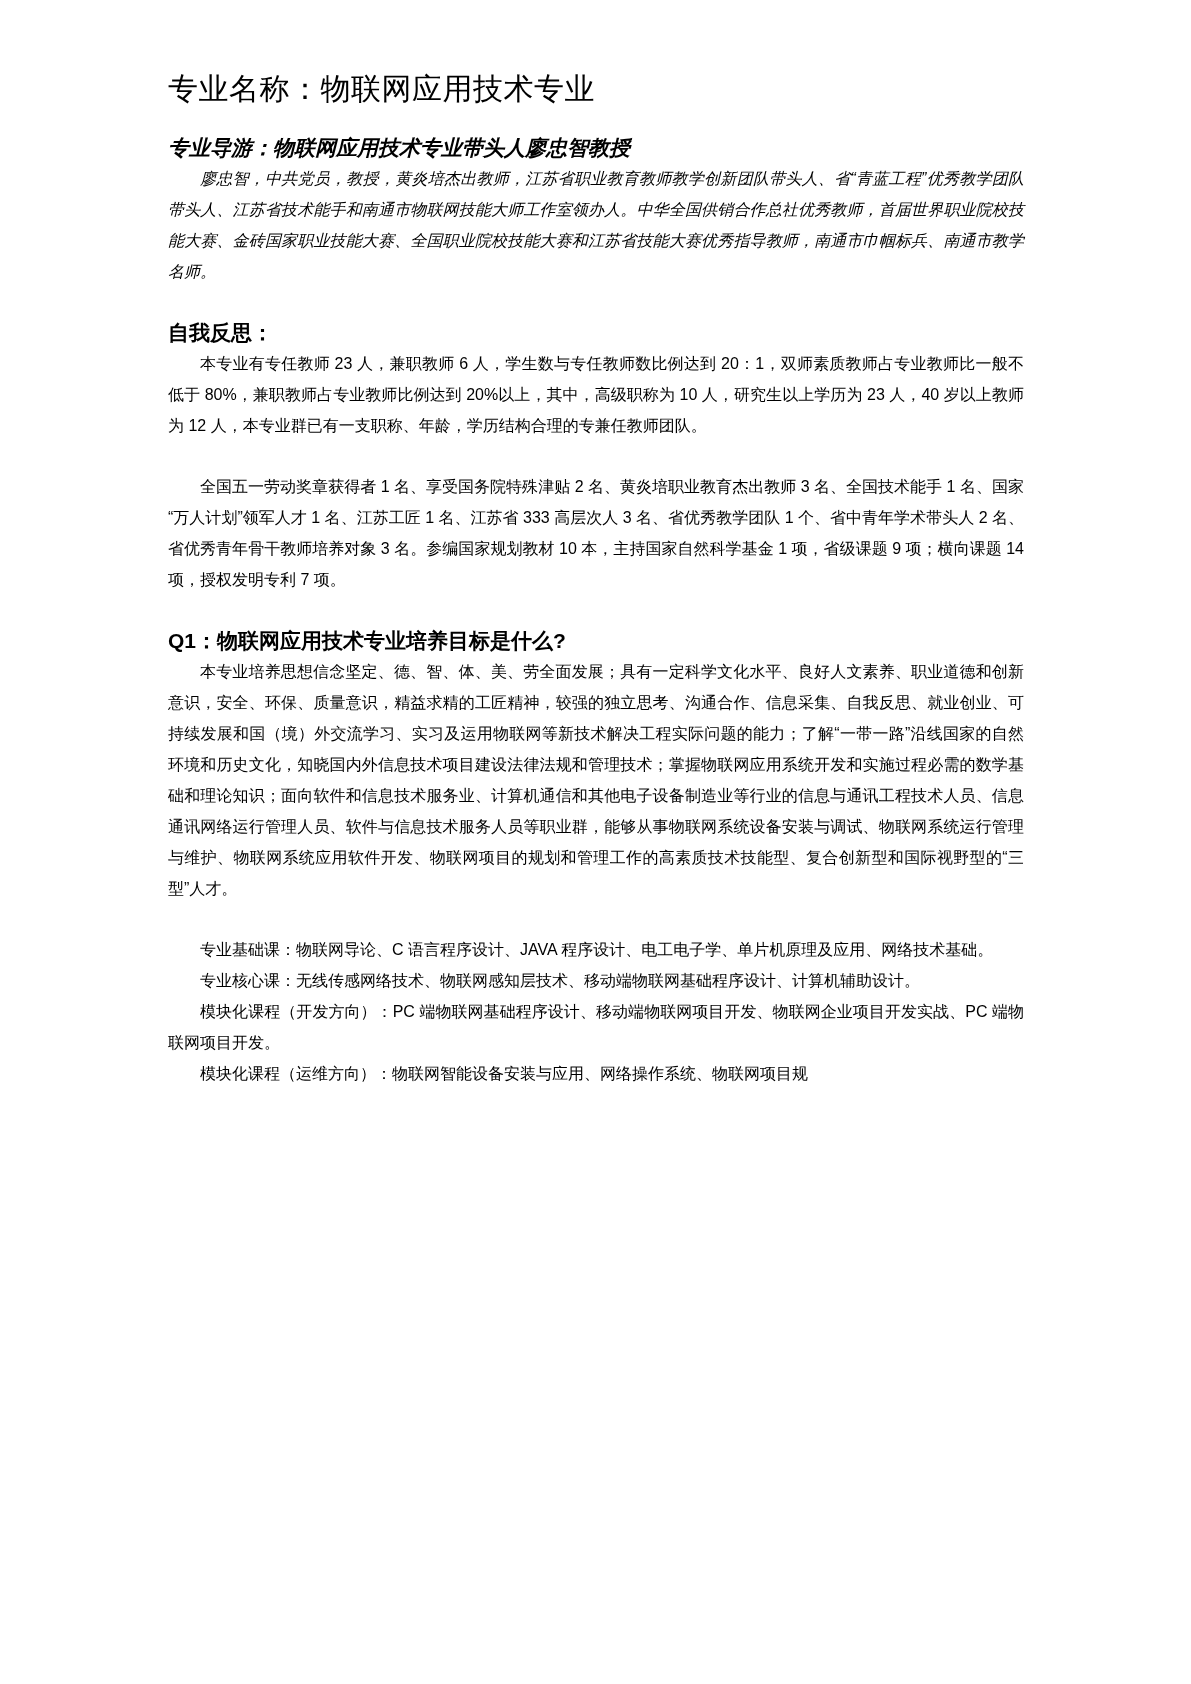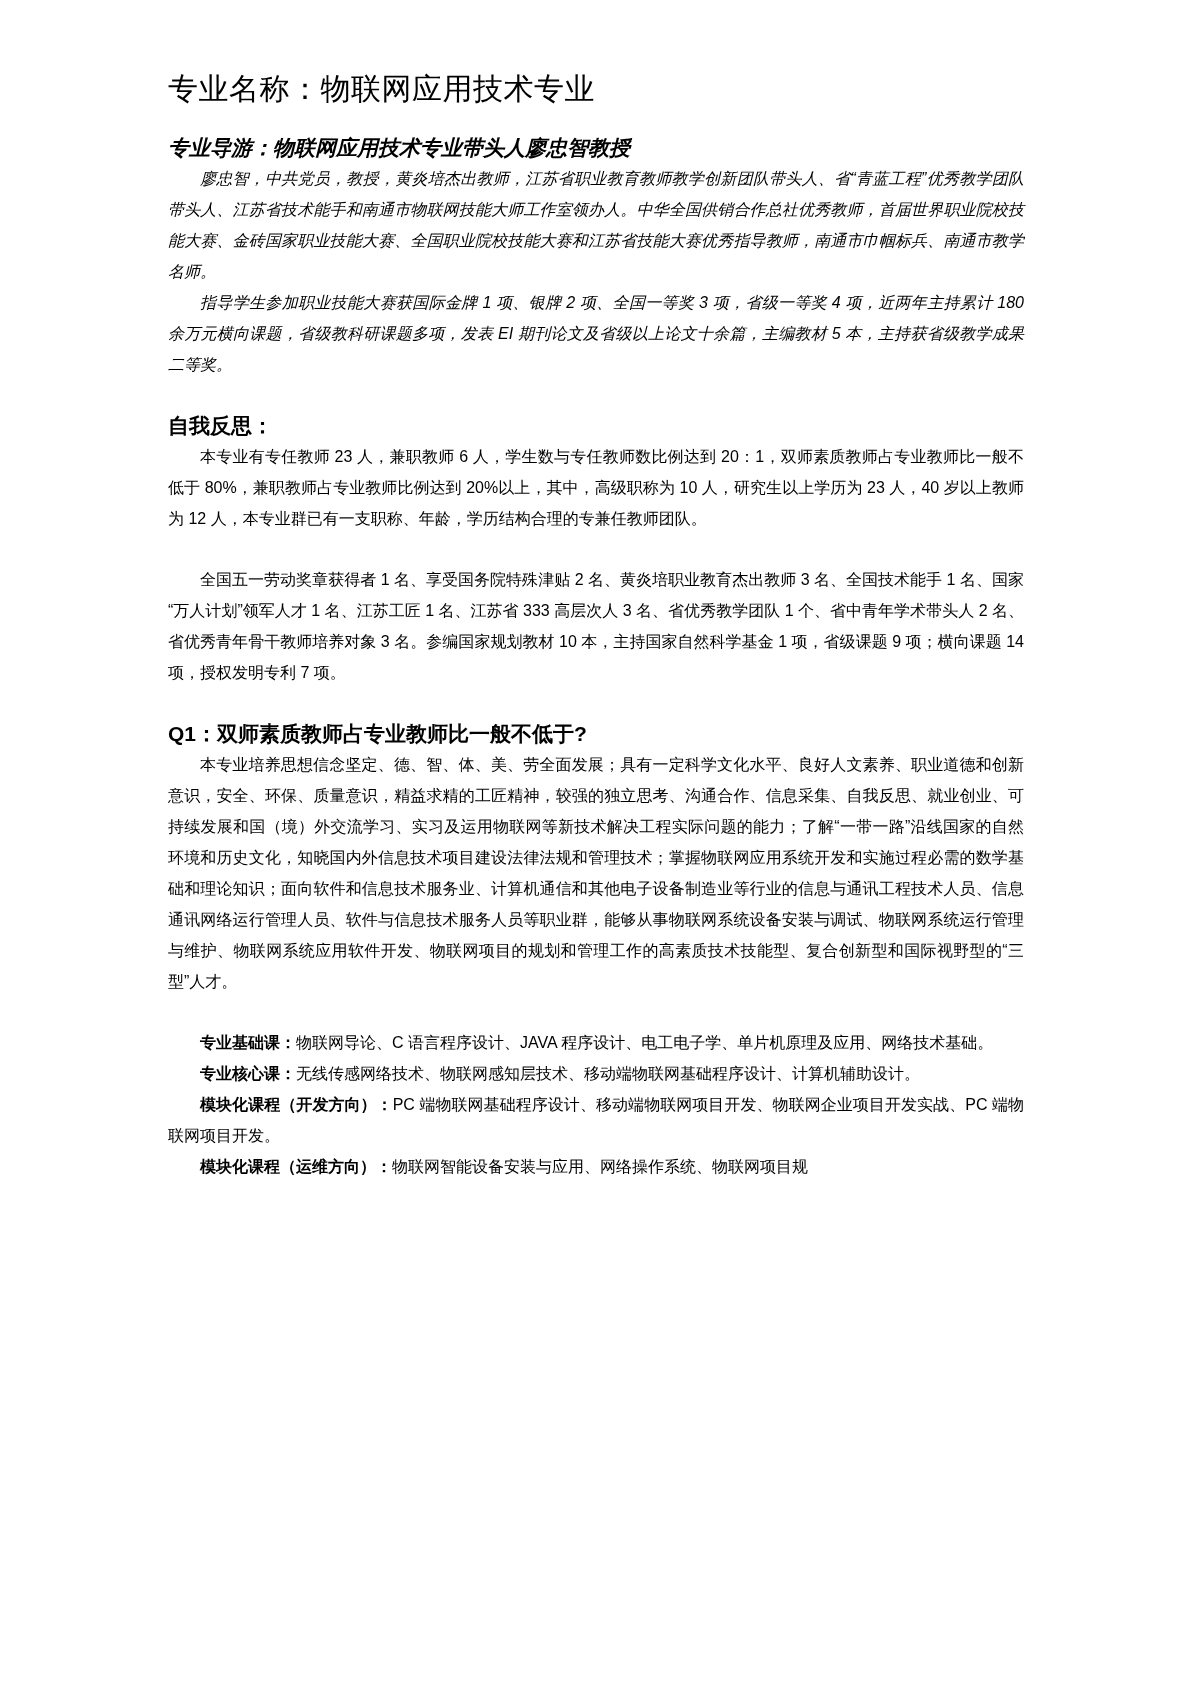--- a/index.html
+++ b/index.html
@@ -31,46 +31,45 @@
     margin: 0;
   }
   .para {
     font-size: 16px;
     font-weight: 400;
     line-height: 31px;
     margin: 0;
     text-indent: 2em;
     text-align: justify;
   }
-  .para .lead { font-weight: 700; }
+  .para .lead { font-weight: 400; }
 </style>
 </head>
 <body>
 
 <div class="page">
 
   <h1 class="doc-title">专业名称：物联网应用技术专业</h1>
 
   <section class="sec sec-first">
     <h2 class="sec-heading">专业导游：物联网应用技术专业带头人廖忠智教授</h2>
     <p class="para">廖忠智，中共党员，教授，黄炎培杰出教师，江苏省职业教育教师教学创新团队带头人、省“青蓝工程”优秀教学团队带头人、江苏省技术能手和南通市物联网技能大师工作室领办人。中华全国供销合作总社优秀教师，首届世界职业院校技能大赛、金砖国家职业技能大赛、全国职业院校技能大赛和江苏省技能大赛优秀指导教师，南通市巾帼标兵、南通市教学名师。</p>
-    <p class="para">指导学生参加职业技能大赛获国际金牌 1 项、银牌 2 项、全国一等奖 3 项，省级一等奖 4 项，近两年主持累计 180 余万元横向课题，省级教科研课题多项，发表 EI 期刊论文及省级以上论文十余篇，主编教材 5 本，主持获省级教学成果二等奖。</p>
   </section>
 
   <section class="sec">
     <h2 class="sec-heading">自我反思：</h2>
     <p class="para">本专业有专任教师 23 人，兼职教师 6 人，学生数与专任教师数比例达到 20：1，双师素质教师占专业教师比一般不低于 80%，兼职教师占专业教师比例达到 20%以上，其中，高级职称为 10 人，研究生以上学历为 23 人，40 岁以上教师为 12 人，本专业群已有一支职称、年龄，学历结构合理的专兼任教师团队。</p>
   </section>
 
   <section class="sec">
     <p class="para">全国五一劳动奖章获得者 1 名、享受国务院特殊津贴 2 名、黄炎培职业教育杰出教师 3 名、全国技术能手 1 名、国家“万人计划”领军人才 1 名、江苏工匠 1 名、江苏省 333 高层次人 3 名、省优秀教学团队 1 个、省中青年学术带头人 2 名、省优秀青年骨干教师培养对象 3 名。参编国家规划教材 10 本，主持国家自然科学基金 1 项，省级课题 9 项；横向课题 14 项，授权发明专利 7 项。</p>
   </section>
 
   <section class="sec">
-    <h2 class="sec-heading">Q1：双师素质教师占专业教师比一般不低于?</h2>
+    <h2 class="sec-heading">Q1：物联网应用技术专业培养目标是什么?</h2>
     <p class="para">本专业培养思想信念坚定、德、智、体、美、劳全面发展；具有一定科学文化水平、良好人文素养、职业道德和创新意识，安全、环保、质量意识，精益求精的工匠精神，较强的独立思考、沟通合作、信息采集、自我反思、就业创业、可持续发展和国（境）外交流学习、实习及运用物联网等新技术解决工程实际问题的能力；了解“一带一路”沿线国家的自然环境和历史文化，知晓国内外信息技术项目建设法律法规和管理技术；掌握物联网应用系统开发和实施过程必需的数学基础和理论知识；面向软件和信息技术服务业、计算机通信和其他电子设备制造业等行业的信息与通讯工程技术人员、信息通讯网络运行管理人员、软件与信息技术服务人员等职业群，能够从事物联网系统设备安装与调试、物联网系统运行管理与维护、物联网系统应用软件开发、物联网项目的规划和管理工作的高素质技术技能型、复合创新型和国际视野型的“三型”人才。</p>
   </section>
 
   <section class="sec">
 
     <p class="para">
       <span class="lead">专业基础课：</span><span>物联网导论、C 语言程序设计、JAVA 程序设计、电工电子学、单片机原理及应用、网络技术基础。</span>
     </p>
 
     <p class="para">

